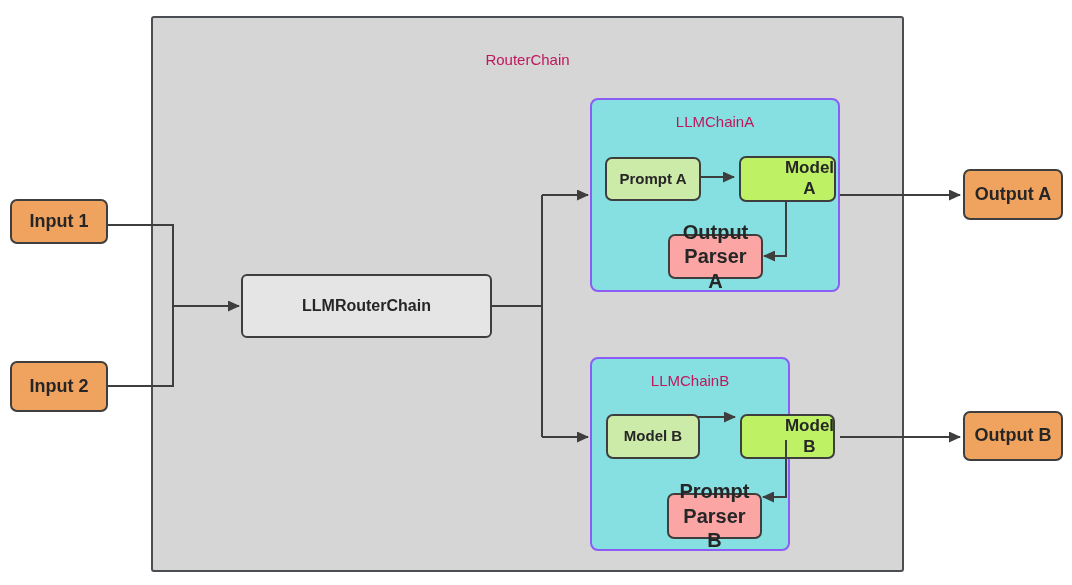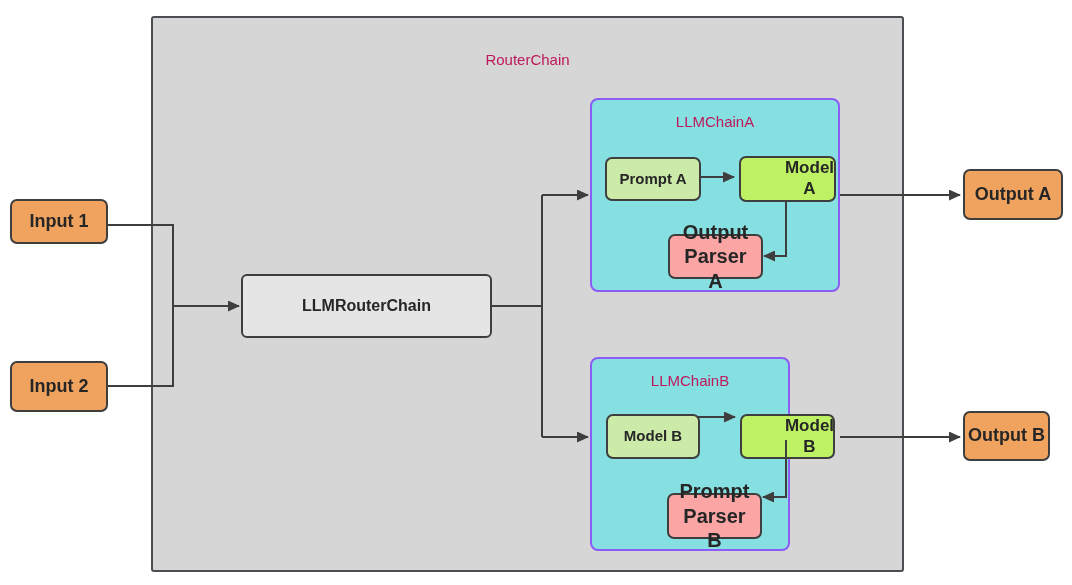--- a/index.html
+++ b/index.html
@@ -91,21 +91,21 @@
   <div class="chain-box" style="left:590px; top:357px; width:200px; height:194px;">
     <div class="container-title" style="top:13px;">LLMChainB</div>
     <div class="box prompt-box" style="left:14px; top:55px; width:94px; height:45px;">Model B</div>
     <div class="box model-box" style="left:148px; top:55px; width:95px; height:45px;">Model B</div>
     <div class="box parser-box" style="left:75px; top:134px; width:95px; height:46px;">Prompt Parser B</div>
   </div>
 
   <div class="box io-box" style="left:10px; top:199px; width:98px; height:45px;">Input 1</div>
   <div class="box io-box" style="left:10px; top:361px; width:98px; height:51px;">Input 2</div>
   <div class="box io-box" style="left:963px; top:169px; width:100px; height:51px;">Output A</div>
-  <div class="box io-box" style="left:963px; top:411px; width:87px; height:50px;">Output B</div>
+  <div class="box io-box" style="left:963px; top:411px; width:100px; height:50px;">Output B</div>
 
   <svg class="wires" width="1072" height="585" viewBox="0 0 1072 585">
     <defs>
       <marker id="arrow" viewBox="0 0 12 11" refX="11" refY="5.5" markerWidth="12" markerHeight="11" orient="auto" markerUnits="userSpaceOnUse">
         <path d="M0,0 L12,5.5 L0,11 Z" fill="#3e3e3e"></path>
       </marker>
     </defs>
     <g stroke="#3e3e3e" stroke-width="2" fill="none">
       <path d="M108 225 H173 V386 H108"></path>
       <path d="M173 306 H239" marker-end="url(#arrow)"></path>

